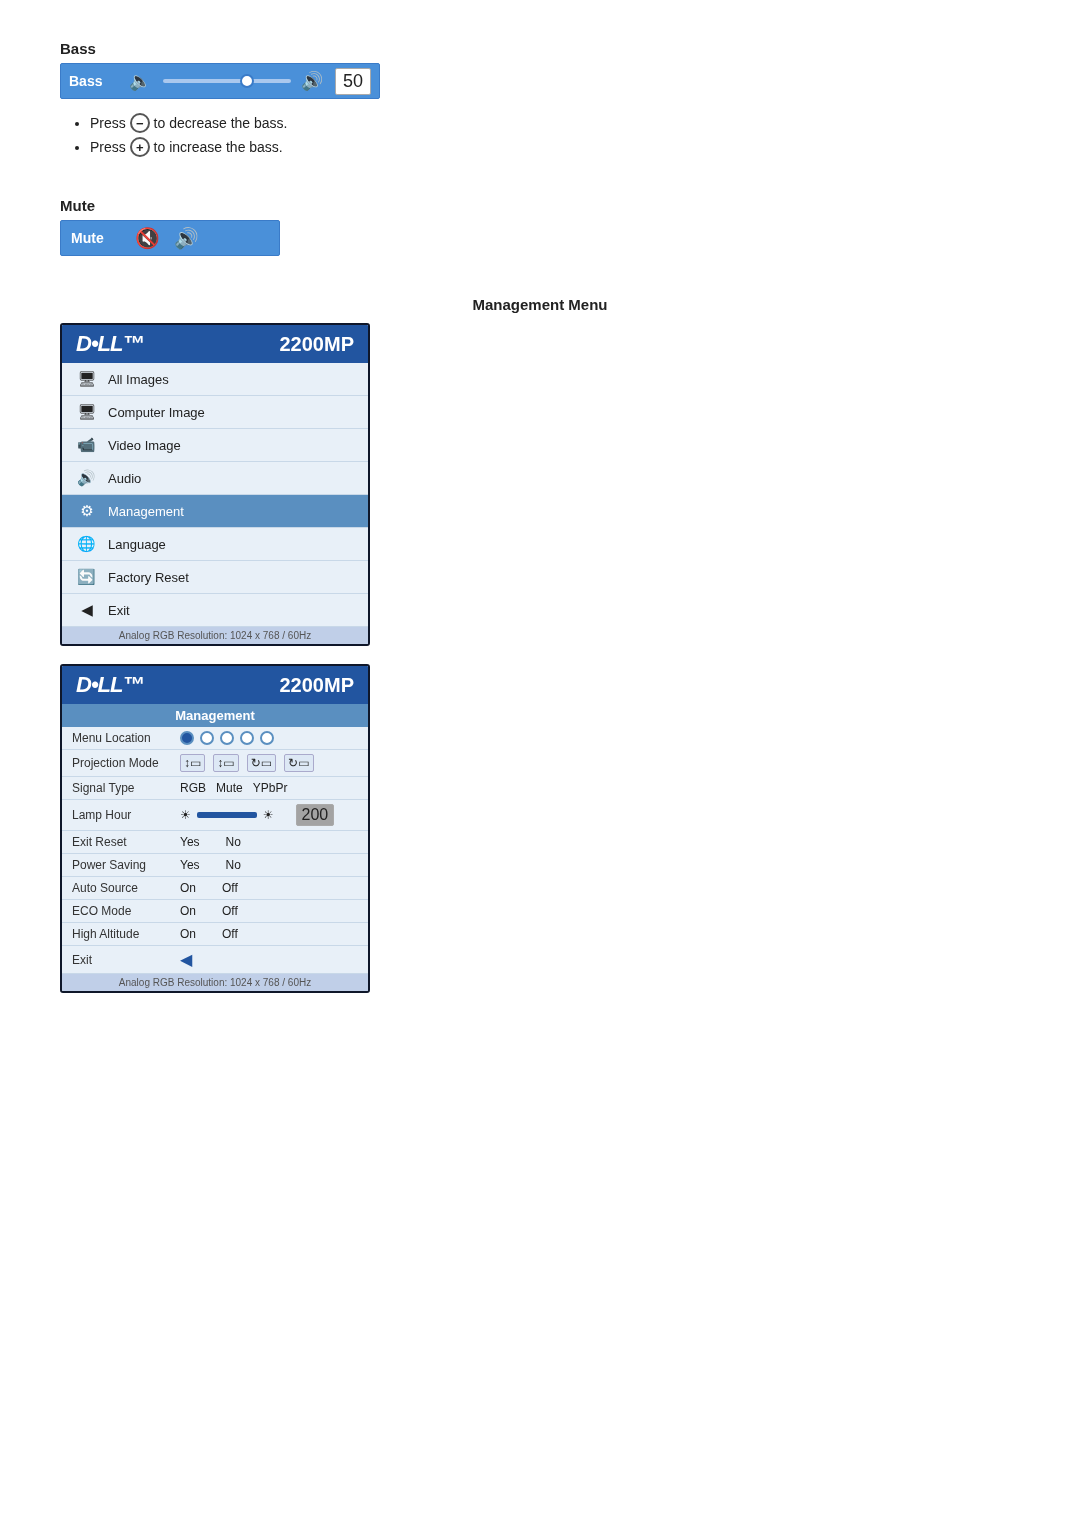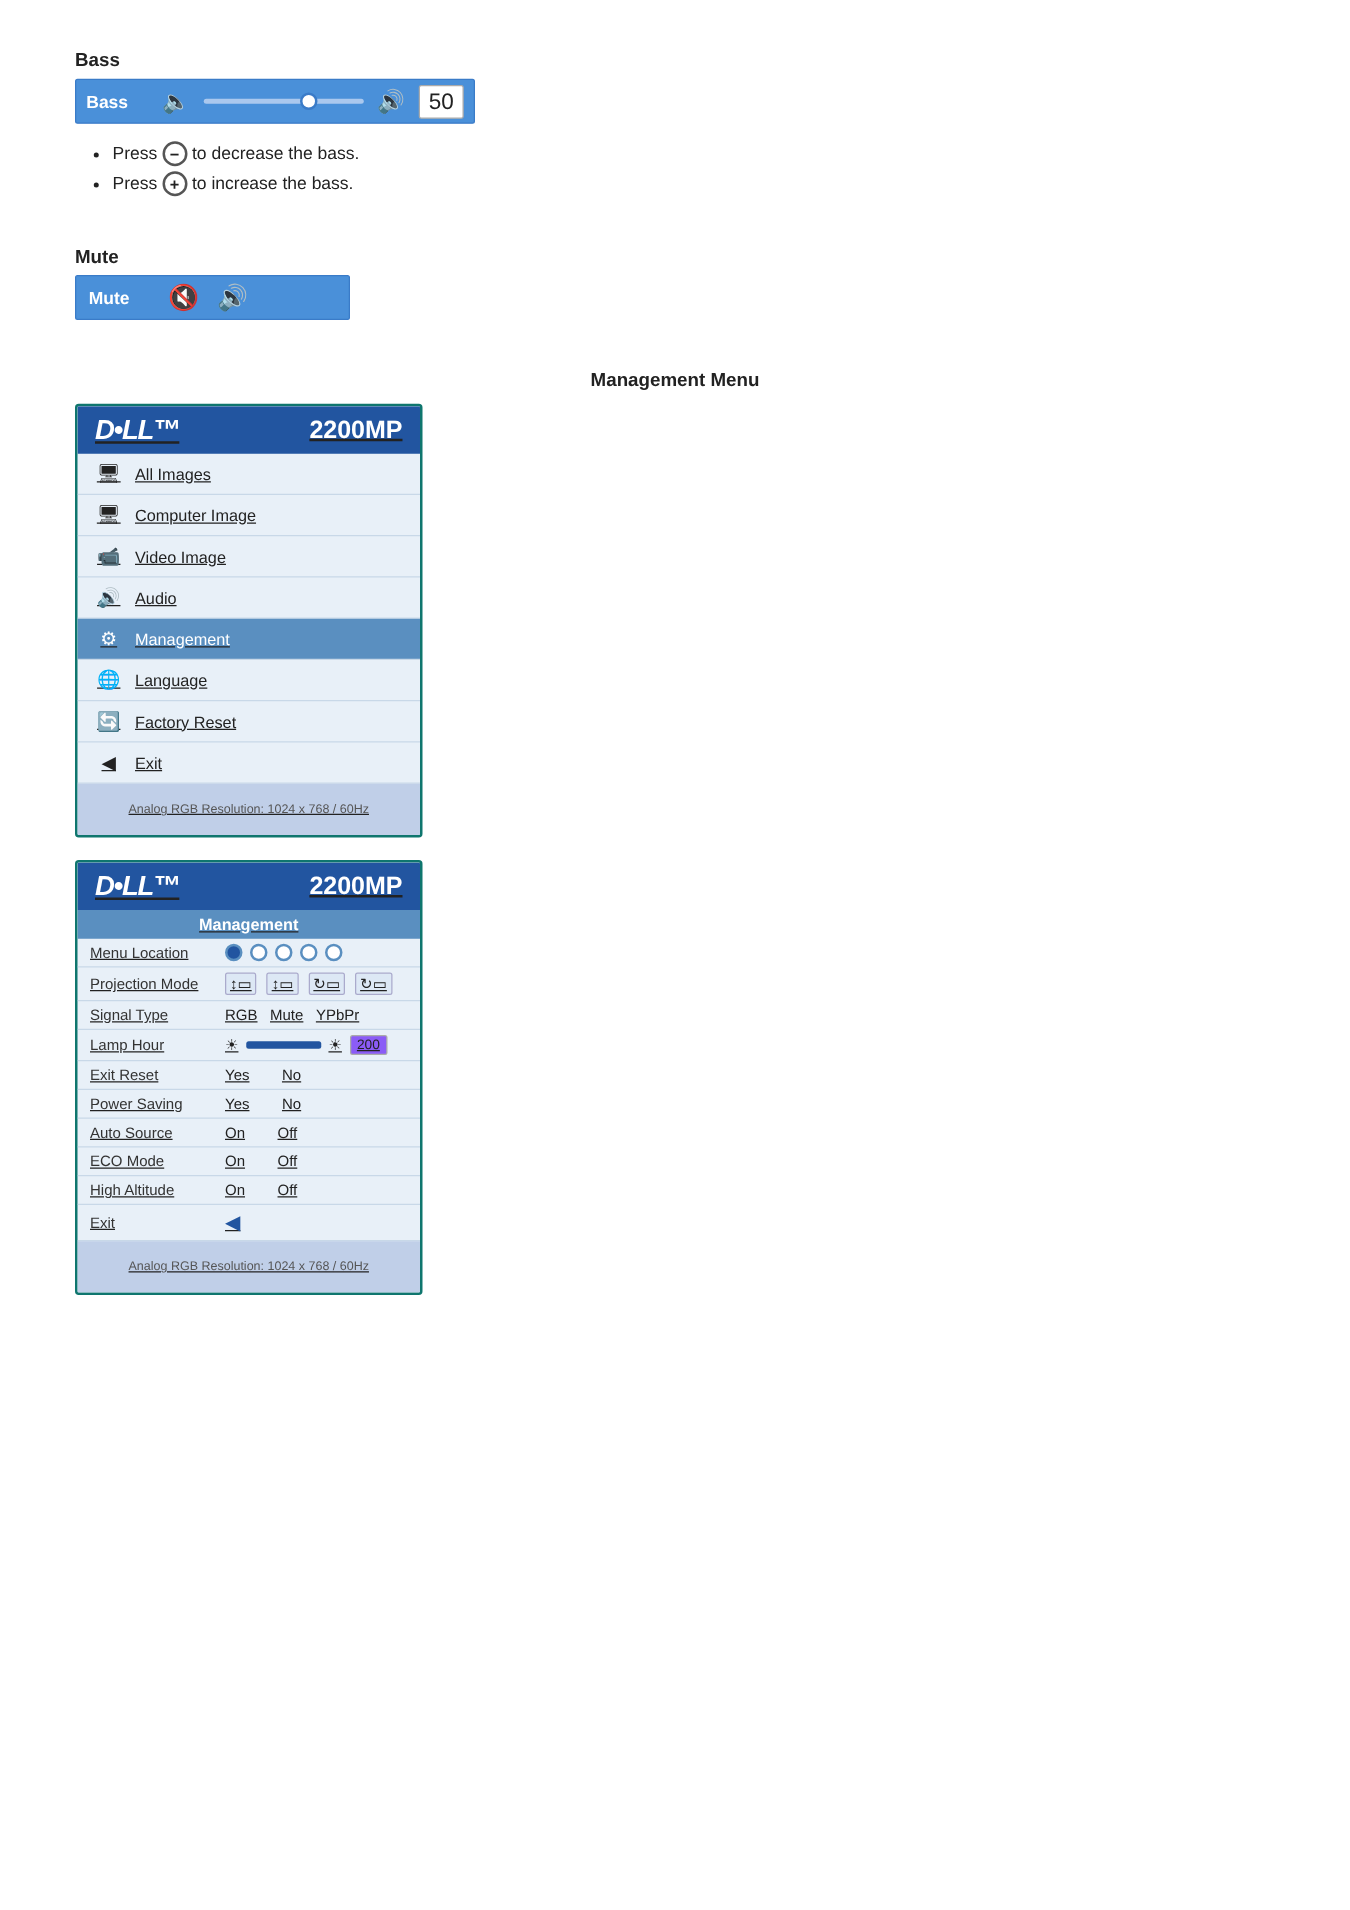--- a/index.html
+++ b/index.html
@@ -109,27 +109,26 @@
     }
     .management-title {
       font-weight: bold;
       font-size: 15px;
       margin-bottom: 10px;
       text-align: center;
     }
 
     
     .osd-panel {
-      width: 278px;
-      border: 2px solid #0f766e;
+      width: 310px;
+      border: 2px solid #0f172a;
       border-radius: 3px;
       background: #e8f0f8;
       margin-bottom: 18px;
       overflow: hidden;
-      text-decoration: underline;
     }
     .osd-header {
       background: #2255a0;
       color: #fff;
       display: flex;
       align-items: center;
       justify-content: space-between;
       padding: 6px 14px;
     }
     .osd-header .dell-logo {
@@ -175,21 +174,21 @@
     }
     .osd-menu-item .menu-text {
       flex: 1;
       font-size: 13px;
     }
     .osd-footer {
       background: #c0cfe8;
       text-align: center;
       font-size: 10px;
       color: #555;
-      padding: 15px 0;
+      padding: 3px 0;
     }
 
     
     .mgmt-row {
       display: flex;
       align-items: center;
       padding: 4px 10px;
       font-size: 12px;
       border-bottom: 1px solid #c8d8e8;
       gap: 8px;
@@ -223,23 +222,24 @@
     }
     .lamp-bar {
       width: 60px;
       height: 6px;
       background: #2255a0;
       border-radius: 2px;
     }
     .lamp-value {
       border: 1px solid #aaa;
       padding: 1px 5px;
-      font-size: 11px;
-      border-radius: 2px;
-      background: #8b5cf6;
+      font-size: 16px;
+      border-radius: 2px;
+      background: #a3a3a3;
+      margin-left: 16px;
     }
     .proj-icon {
       display: inline-block;
       font-size: 12px;
       background: #dde8f5;
       border: 1px solid #aac;
       border-radius: 2px;
       padding: 1px 3px;
       margin-right: 2px;
     }

